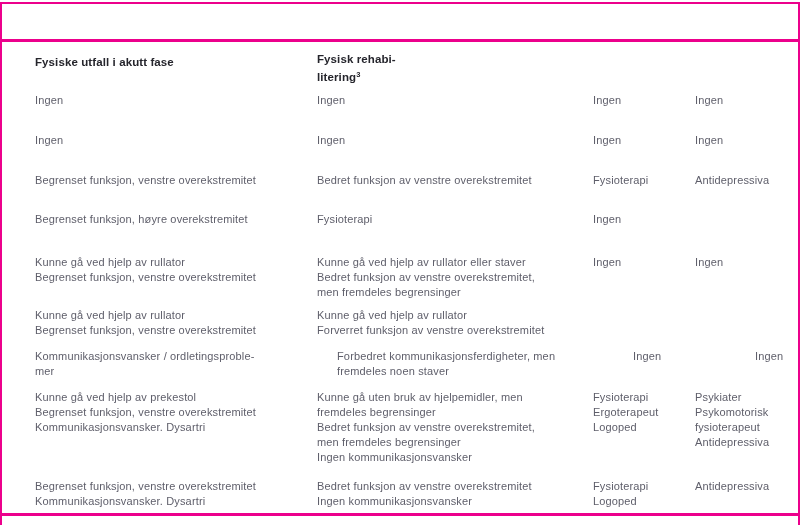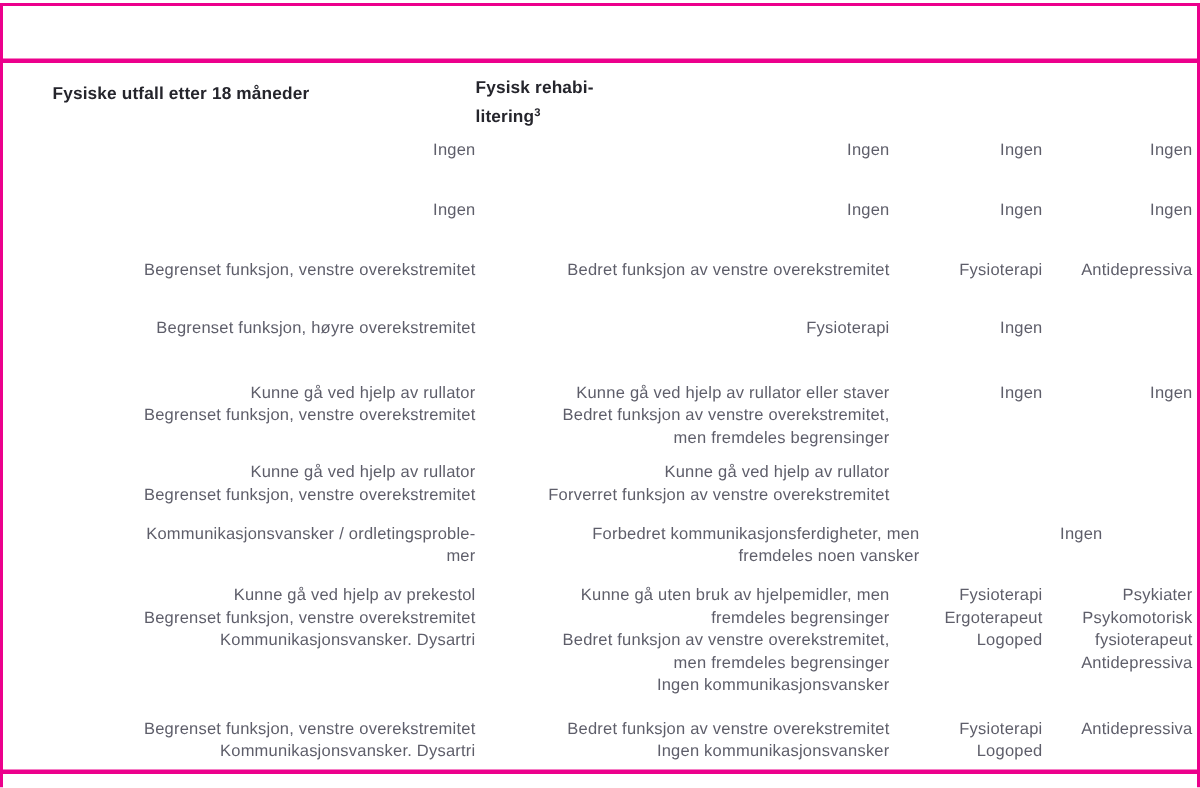--- a/index.html
+++ b/index.html
@@ -36,42 +36,42 @@
   }
   .th span{white-space:pre-line;}
   .th sup{font-size:7.5px;vertical-align:4px;}
 
   .tbody{
     position:absolute;
     left:35px;top:93px;width:760px;
     font-size:11px;line-height:15px;
     letter-spacing:0.15px;
   }
-  .td{white-space:pre-line;text-align:right;}
+  .td{white-space:pre-line;}
   .trow:nth-child(1){min-height:40px;}
   .trow:nth-child(2){min-height:40px;}
   .trow:nth-child(3){min-height:39px;}
   .trow:nth-child(4){min-height:43px;}
   .trow:nth-child(5){min-height:53px;}
   .trow:nth-child(6){min-height:41px;}
   .trow:nth-child(7){min-height:41px;gap:20px;}
   .trow:nth-child(8){min-height:89px;}
   .trow:nth-child(9){min-height:35px;}
 </style>
 </head>
 <body>
 
 <div class="rule frame-top"></div>
 <div class="rule frame-left"></div>
 <div class="rule frame-right"></div>
 <div class="rule table-top-rule"></div>
 <div class="rule table-bottom-rule"></div>
 
 <div class="thead cols">
-  <div class="th"><span>Fysiske utfall etter 18 måneder</span><sup></sup></div>
+  <div class="th"><span>Fysiske utfall i akutt fase</span><sup></sup></div>
   <div class="th"><span>Fysisk rehabi-
 litering</span><sup>3</sup></div>
 </div>
 
 <div class="tbody">
   <div class="trow cols">
     <div class="td">Ingen</div>
     <div class="td">Ingen</div>
     <div class="td">Ingen</div>
     <div class="td">Ingen</div>
@@ -107,21 +107,21 @@
 Begrenset funksjon, venstre overekstremitet</div>
     <div class="td">Kunne gå ved hjelp av rullator
 Forverret funksjon av venstre overekstremitet</div>
     <div class="td"></div>
     <div class="td"></div>
   </div>
   <div class="trow cols">
     <div class="td">Kommunikasjonsvansker / ordletingsproble-
 mer</div>
     <div class="td">Forbedret kommunikasjonsferdigheter, men
-fremdeles noen vansker</div>
+fremdeles noen staver</div>
     <div class="td">Ingen</div>
     <div class="td">Ingen</div>
   </div>
   <div class="trow cols">
     <div class="td">Kunne gå ved hjelp av prekestol
 Begrenset funksjon, venstre overekstremitet
 Kommunikasjonsvansker. Dysartri</div>
     <div class="td">Kunne gå uten bruk av hjelpemidler, men
 fremdeles begrensinger
 Bedret funksjon av venstre overekstremitet,

